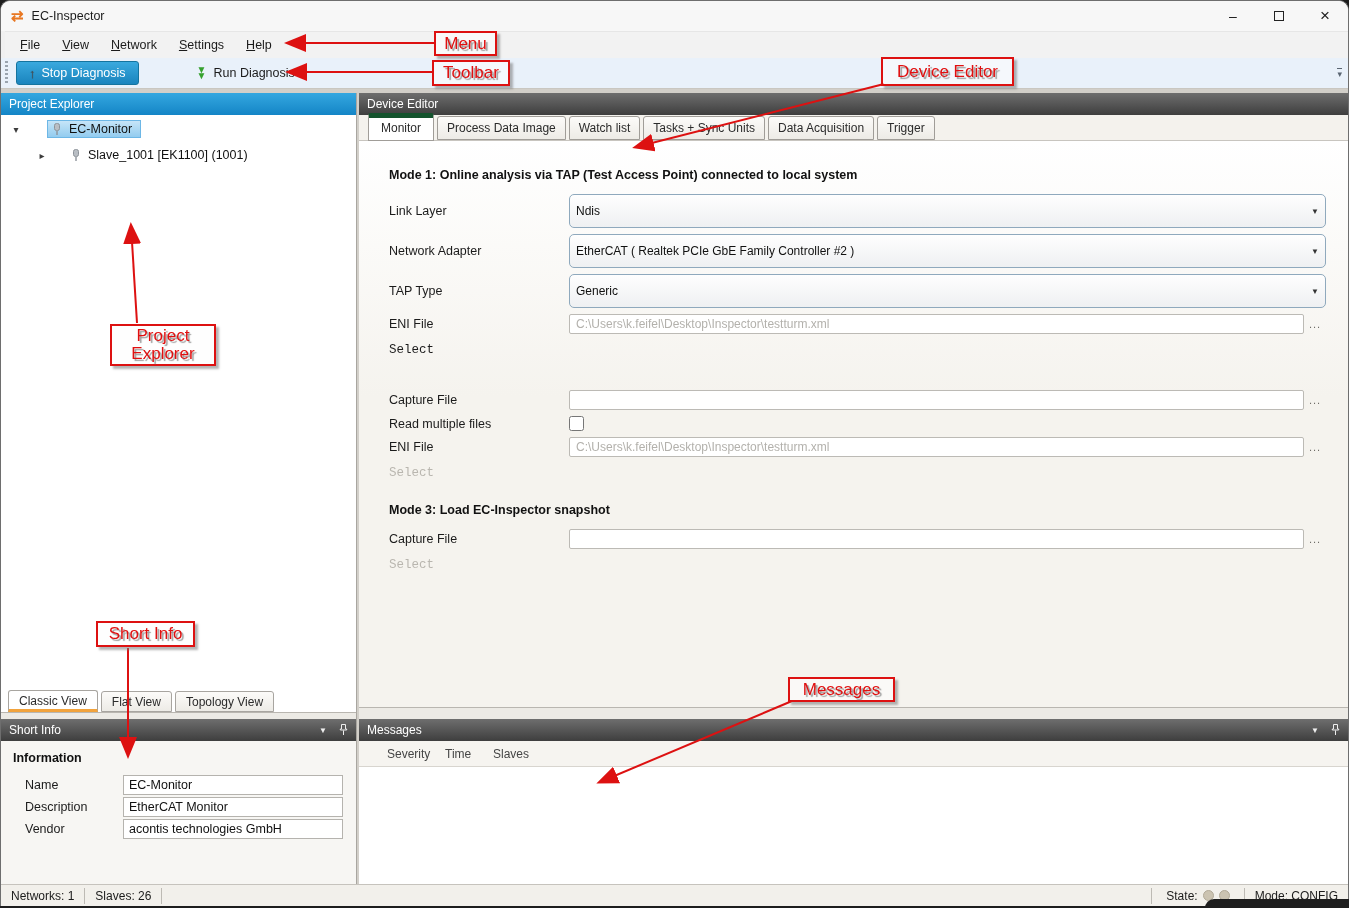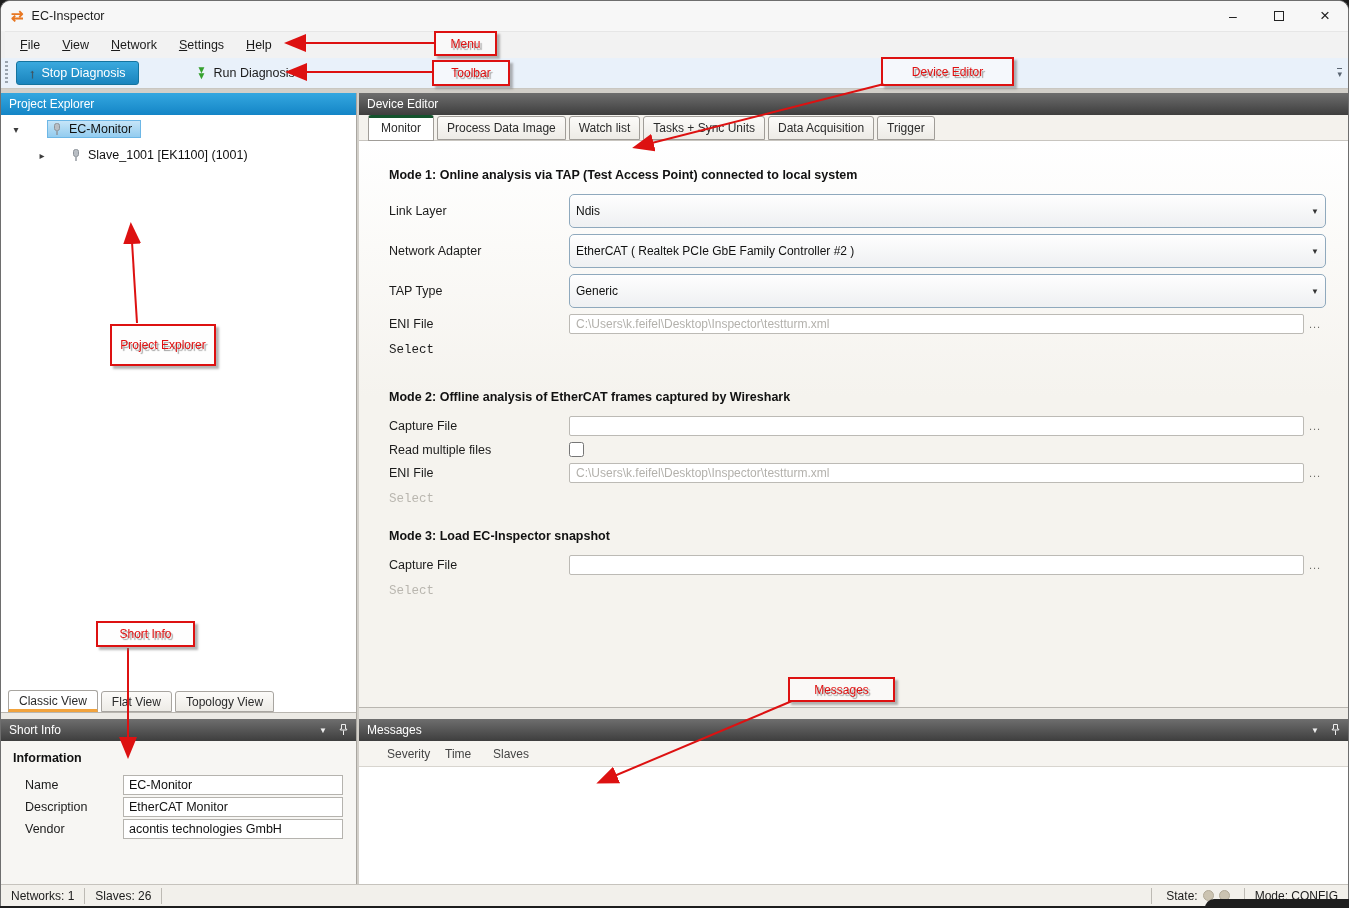--- a/index.html
+++ b/index.html
@@ -76,21 +76,21 @@
   .si-row { display:flex; align-items:center; height:22px; font-size:12.5px; color:#1b1b1b; }
   .si-row label { width:110px; padding-left:12px; }
   .si-row input { width:220px; height:20px; border:1px solid #b5b3ae; background:#fff; font-size:12.5px;
                   padding:0 5px; font-family:"Liberation Sans",sans-serif; color:#111; }
 
   
   .de-tabs { position:absolute; top:22px; left:0; right:0; height:26px; background:#f4f2ed;
              display:flex; align-items:flex-end; padding-left:9px; gap:3px; border-bottom:1px solid #c8c5bf; }
   .dtab { font-size:12px; color:#2b2b2b; padding:4px 9px; background:linear-gradient(#fcfbf9,#edebe6);
           border:1px solid #a09d98; border-radius:3px 3px 0 0; }
-  .dtab.active { background:#fff; border-top:3px solid #14532d; padding:3px 12px 5px; margin-bottom:-1px; z-index:2; }
+  .dtab.active { background:#fff; border-top:5px solid #14532d; padding:3px 12px 5px; margin-bottom:-1px; z-index:2; }
 
   .de-body { position:absolute; top:48px; left:0; right:0; height:566px;
              background:linear-gradient(#ffffff, #f5f3ee 45%); padding:27px 22px 0 30px; overflow:hidden; }
   .mode-h { font-size:12.5px; font-weight:bold; color:#111; margin-bottom:12px; }
   .frow { display:flex; align-items:center; margin-bottom:6px; }
   .flabel { width:180px; font-size:12.5px; color:#1b1b1b; flex:none; }
   .combo { flex:1; height:20px; border:1px solid #8fa9bd; border-radius:5px;
            background:linear-gradient(#fefefe,#eef0f2); display:flex; align-items:center; padding:16px 6px; }
   .combo-val { font-size:12px; color:#111; flex:1; white-space:nowrap; overflow:hidden; }
   .combo-arrow { font-size:8px; color:#333; }
@@ -124,21 +124,21 @@
   .led { width:11px; height:11px; border-radius:50%; background:#cbc3b1; border:1px solid #b2aa98; }
   .sb-mode { padding:0 10px; border-left:1px solid #bdbab4; height:16px; display:flex; align-items:center; }
 
   .corner-overlay { position:absolute; left:1205px; top:899px; right:0; bottom:0;
                     background:#1e1e1e; border-top-left-radius:12px; z-index:60; }
   .bottom-edge { position:absolute; left:0; right:0; bottom:0; height:2px; background:#1d1d1d; z-index:55; }
 
   
   .arrows { position:absolute; inset:0; z-index:100; pointer-events:none; }
   .callout { position:absolute; z-index:101; border:2px solid #dd1111; background:rgba(253,253,253,0.6);
-             color:#e01010; font-size:12px; display:flex; align-items:center; justify-content:center;
+             color:#e01010; font-size:17px; display:flex; align-items:center; justify-content:center;
              text-align:center; text-shadow:2px 2px 1px #9d9d9d; box-shadow:3px 3px 2px rgba(120,120,120,0.55);
              line-height:18px; }
   .co-menu   { left:434px; top:31px;  width:63px;  height:25px; }
   .co-tool   { left:432px; top:60px;  width:78px;  height:26px; }
   .co-de     { left:881px; top:57px;  width:133px; height:29px; }
   .co-pe     { left:110px; top:324px; width:106px; height:42px; }
   .co-si     { left:96px;  top:621px; width:99px;  height:26px; }
   .co-msg    { left:788px; top:677px; width:107px; height:25px; }
 </style>
 </head>
@@ -294,21 +294,20 @@
               <span class="flabel">ENI File</span>
               <input class="tin dim" value="C:\Users\k.feifel\Desktop\Inspector\testturm.xml" style="">
               <button class="browse">...</button>
             </div>
             <div class="select-row">
               <span class="select-link">Select</span>
             </div>
           </div>
 
           <div class="section mode2">
-            <div class="mode-h">Mode 2: Offline analysis of EtherCAT frames captured by Wireshark</div>
             <div class="frow">
               <span class="flabel">Capture File</span>
               <input class="tin" value="" style="">
               <button class="browse">...</button>
             </div>
             <div class="frow">
               <span class="flabel">Read multiple files</span>
               <input type="checkbox" class="cbox" style="">
             </div>
             <div class="frow">

